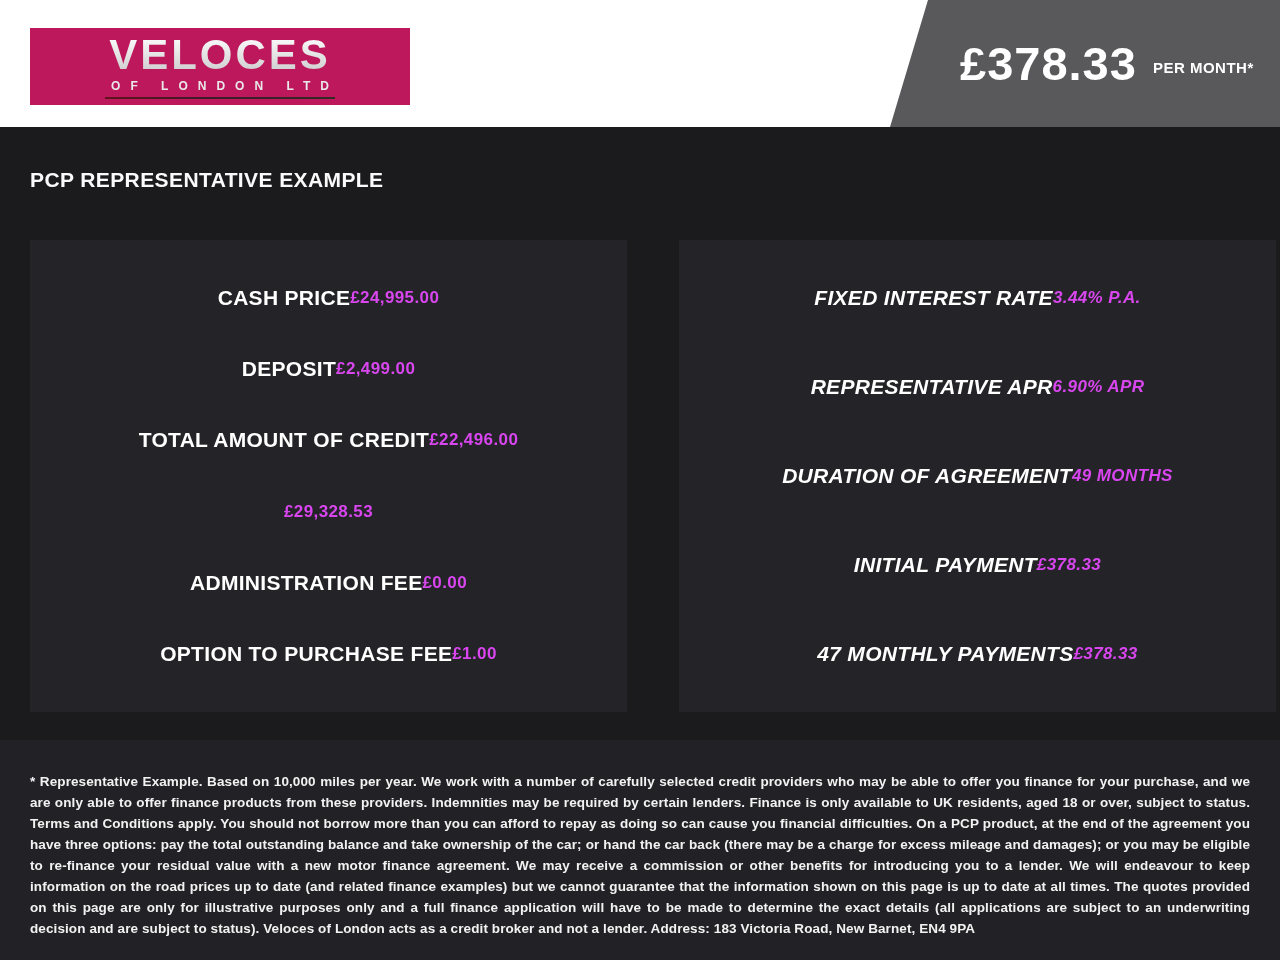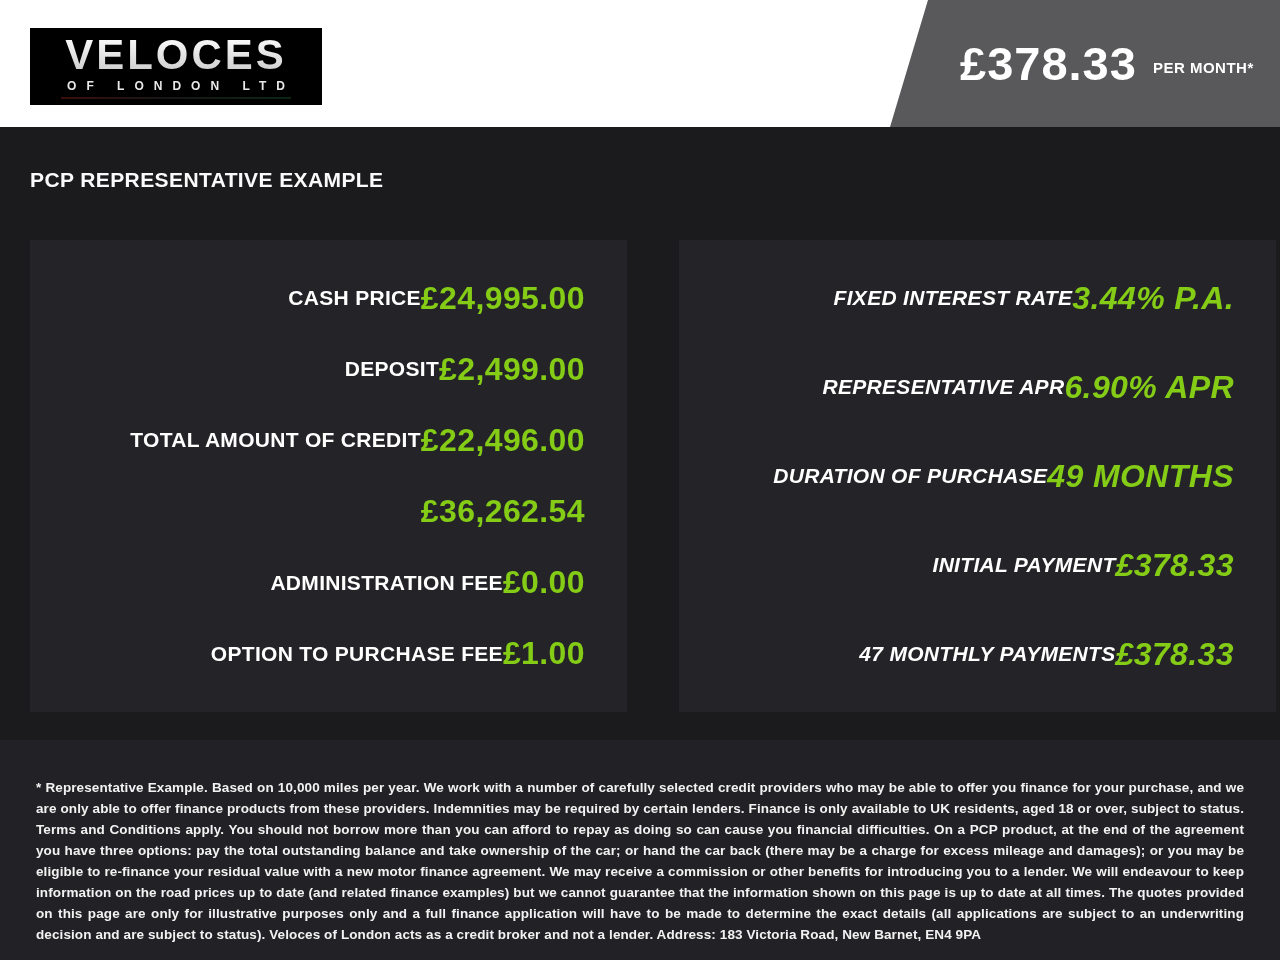--- a/index.html
+++ b/index.html
@@ -16,22 +16,22 @@
   
   .header {
     position: absolute;
     left: 0; top: 0;
     width: 1280px; height: 127px;
     background: #ffffff;
   }
   .logo-box {
     position: absolute;
     left: 30px; top: 28px;
-    width: 292px; height: 77px;
-    background: #000000;
+    width: 380px; height: 77px;
+    background: #be185d;
     display: flex;
     flex-direction: column;
     align-items: center;
     justify-content: center;
   }
   .logo-title {
     font-size: 42px;
     font-weight: bold;
     letter-spacing: 3px;
     line-height: 1;
@@ -103,50 +103,50 @@
     box-sizing: border-box;
     padding: 38px 42px;
     display: flex;
     flex-direction: column;
     justify-content: space-between;
   }
   .panel-left  { left: 30px; }
   .panel-right { left: 679px; font-style: italic; }
   .finance-row {
     display: flex;
-    justify-content: flex-end;
+    justify-content: center;
     align-items: center;
     height: 40px;
   }
   .finance-label {
     font-size: 21px;
     font-weight: bold;
     color: #ffffff;
     letter-spacing: .3px;
     white-space: nowrap;
   }
   .finance-value {
-    font-size: 32px;
-    font-weight: bold;
-    color: #84cc16;
+    font-size: 17px;
+    font-weight: bold;
+    color: #d946ef;
     letter-spacing: .4px;
     white-space: nowrap;
   }
 
   
   .footer {
     position: absolute;
     left: 0; top: 740px;
     width: 1280px; height: 220px;
     background: #222226;
     box-sizing: border-box;
     padding: 31px 30px 0 30px;
   }
   .disclaimer {
-    margin: 6px;
+    margin: 0;
     font-size: 13.5px;
     font-weight: bold;
     color: #f2f2f2;
     line-height: 21px;
     letter-spacing: .1px;
     text-align: justify;
   }
 </style>
 </head>
 <body>
@@ -174,21 +174,21 @@
     </div>
     <div class="finance-row">
       <span class="finance-label">DEPOSIT</span>
       <span class="finance-value">£2,499.00</span>
     </div>
     <div class="finance-row">
       <span class="finance-label">TOTAL AMOUNT OF CREDIT</span>
       <span class="finance-value">£22,496.00</span>
     </div>
     <div class="finance-row">
-      <span class="finance-value">£36,262.54</span>
+      <span class="finance-value">£29,328.53</span>
     </div>
     <div class="finance-row">
       <span class="finance-label">ADMINISTRATION FEE</span>
       <span class="finance-value">£0.00</span>
     </div>
     <div class="finance-row">
       <span class="finance-label">OPTION TO PURCHASE FEE</span>
       <span class="finance-value">£1.00</span>
     </div>
   </div>
@@ -196,21 +196,21 @@
   <div class="panel panel-right">
     <div class="finance-row">
       <span class="finance-label">FIXED INTEREST RATE</span>
       <span class="finance-value">3.44% P.A.</span>
     </div>
     <div class="finance-row">
       <span class="finance-label">REPRESENTATIVE APR</span>
       <span class="finance-value">6.90% APR</span>
     </div>
     <div class="finance-row">
-      <span class="finance-label">DURATION OF PURCHASE</span>
+      <span class="finance-label">DURATION OF AGREEMENT</span>
       <span class="finance-value">49 MONTHS</span>
     </div>
     <div class="finance-row">
       <span class="finance-label">INITIAL PAYMENT</span>
       <span class="finance-value">£378.33</span>
     </div>
     <div class="finance-row">
       <span class="finance-label">47 MONTHLY PAYMENTS</span>
       <span class="finance-value">£378.33</span>
     </div>

